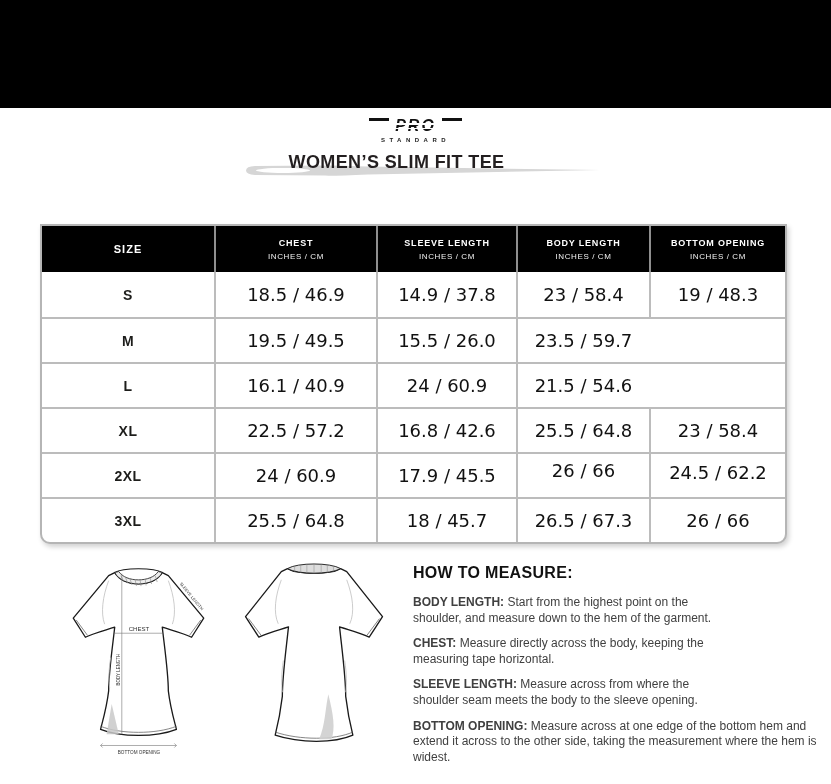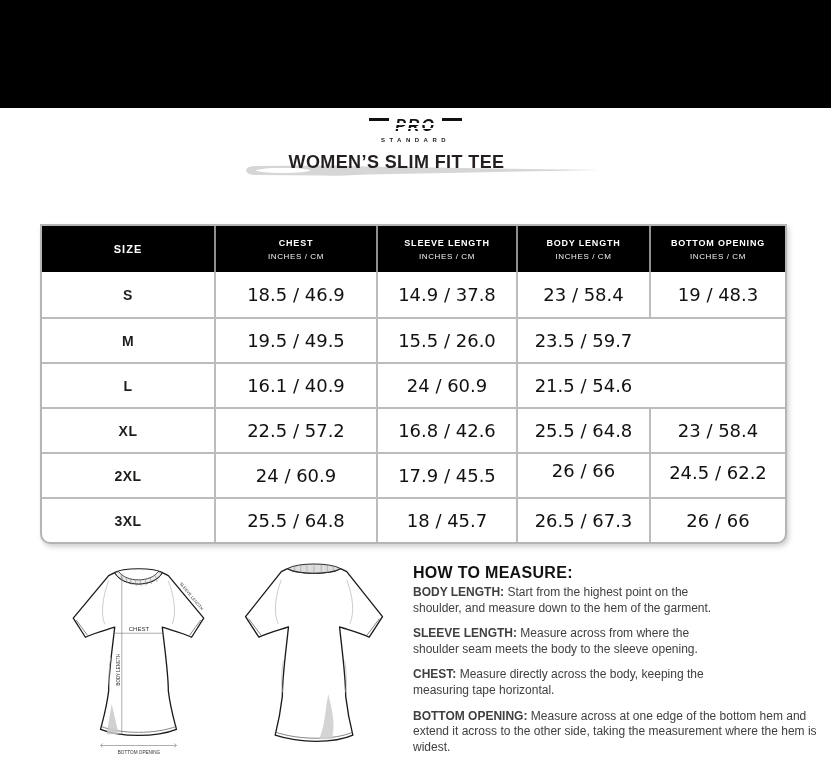--- a/index.html
+++ b/index.html
@@ -47,21 +47,21 @@
   .cell-val { font-family:"DejaVu Sans", sans-serif; font-size:18px; color:#111; }
   .data-row:nth-of-type(5) .cell:nth-of-type(4) span { position:relative; top:-5px; }
   .data-row:nth-of-type(5) .cell:nth-of-type(5) span { position:relative; top:-3px; }
 
   
   .shirt-front { position:absolute; left:50px; top:556px; }
   .shirt-back  { position:absolute; left:220px; top:553px; }
 
   
   .how-to { position:absolute; left:413px; top:564px; width:418px; }
-  .how-to h2 { font-size:16px; font-weight:bold; letter-spacing:.3px; color:#111; margin-bottom:3px; }
+  .how-to h2 { font-size:16px; font-weight:bold; letter-spacing:.3px; color:#111; margin-bottom:13px; }
   .how-to p { font-size:12px; line-height:1.3; color:#404040; margin-bottom:10px; max-width:318px; }
   .how-to p.wide { max-width:418px; }
   .how-to .term { font-weight:bold; }
 
   svg text { font-family:"Liberation Sans", sans-serif; }
 </style>
 </head>
 <body>
 
 <div class="page">
@@ -273,18 +273,18 @@
       <path d="M124,26 C130,42 132,58 127,69"></path>
       <path d="M62,105 C60,118 60,128 61,136"></path>
       <path d="M122,105 C124,118 124,128 123,136"></path>
     </g>
     <path d="M106,138 C111,158 113,172 109,182 L97,182 C103,168 103,152 106,138 Z" fill="#cfcfcf" opacity="0.9"></path>
   </svg>
 
   <div class="how-to">
     <h2>HOW TO MEASURE:</h2>
     <p><span class="term">BODY LENGTH:</span><span> Start from the highest point on the shoulder, and measure down to the hem of the garment.</span></p>
+    <p><span class="term">CHEST:</span><span> Measure directly across the body, keeping the measuring tape horizontal.</span></p>
     <p><span class="term">SLEEVE LENGTH:</span><span> Measure across from where the shoulder seam meets the body to the sleeve opening.</span></p>
-    <p><span class="term">CHEST:</span><span> Measure directly across the body, keeping the measuring tape horizontal.</span></p>
     <p class="wide"><span class="term">BOTTOM OPENING:</span><span> Measure across at one edge of the bottom hem and extend it across to the other side, taking the measurement where the hem is widest.</span></p>
   </div>
 
 </div>
 
 </body></html>

